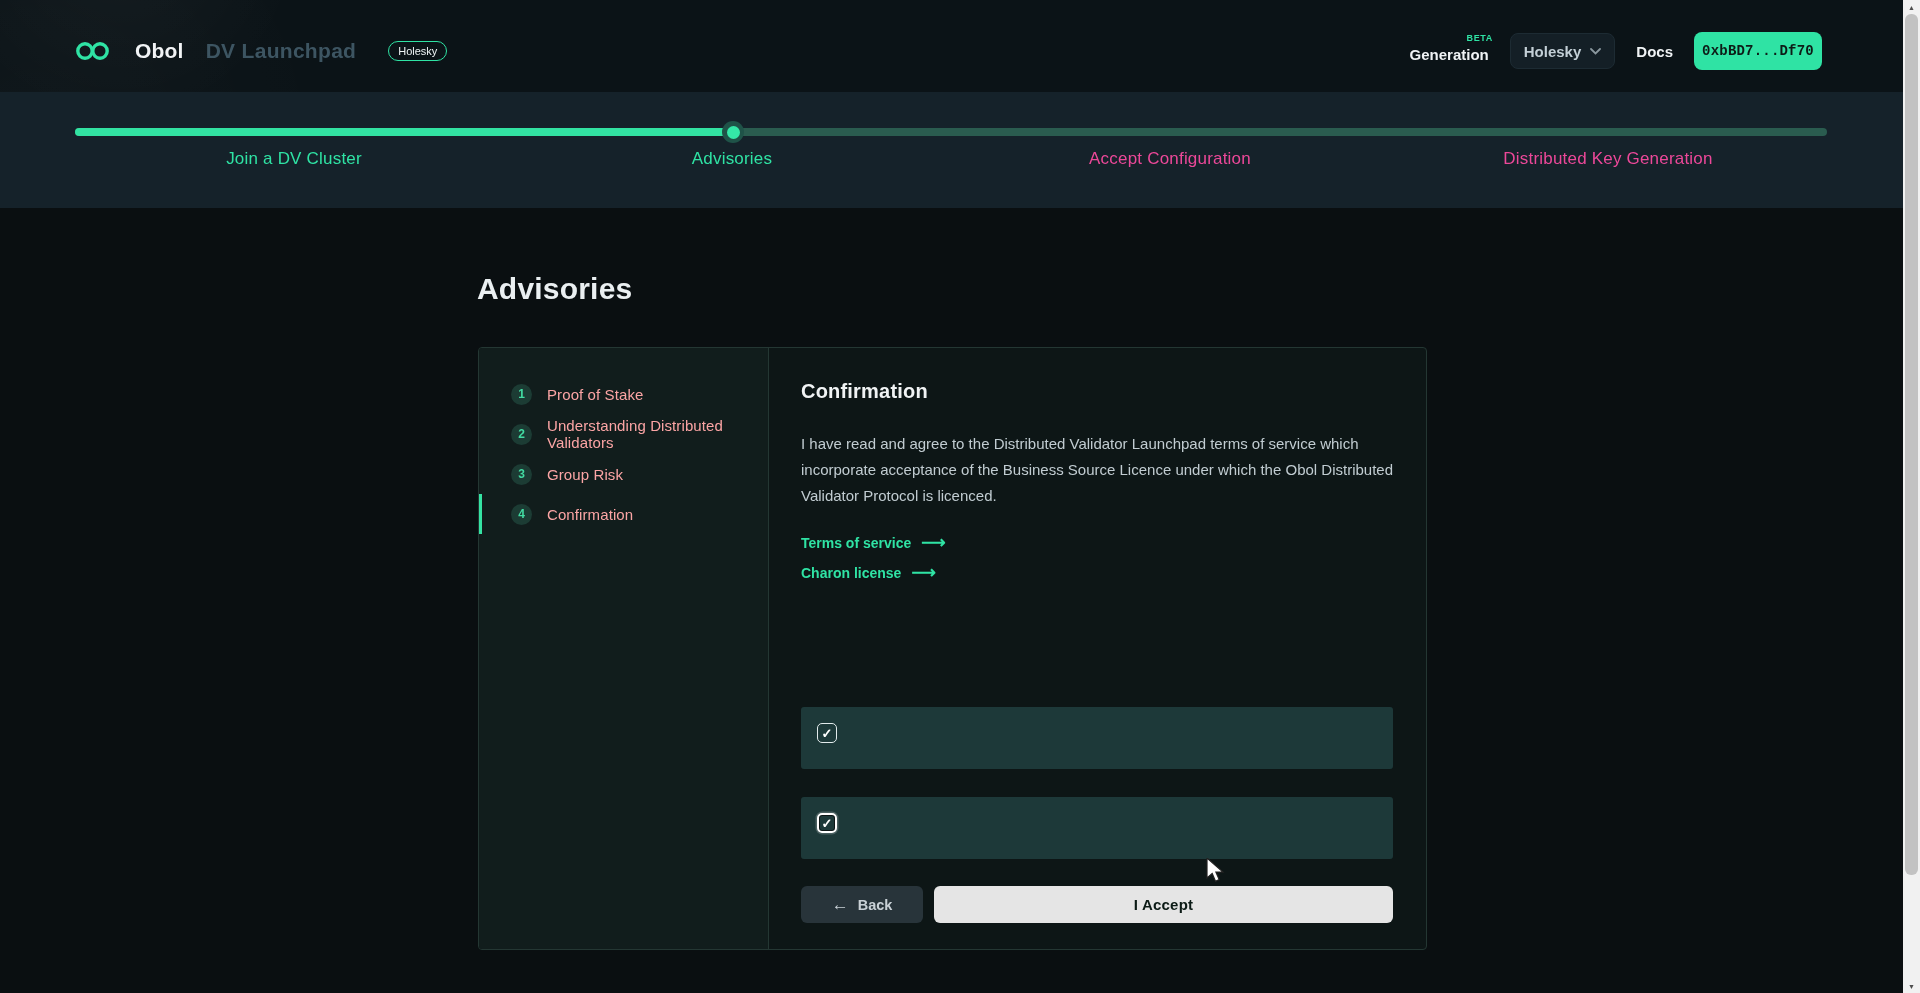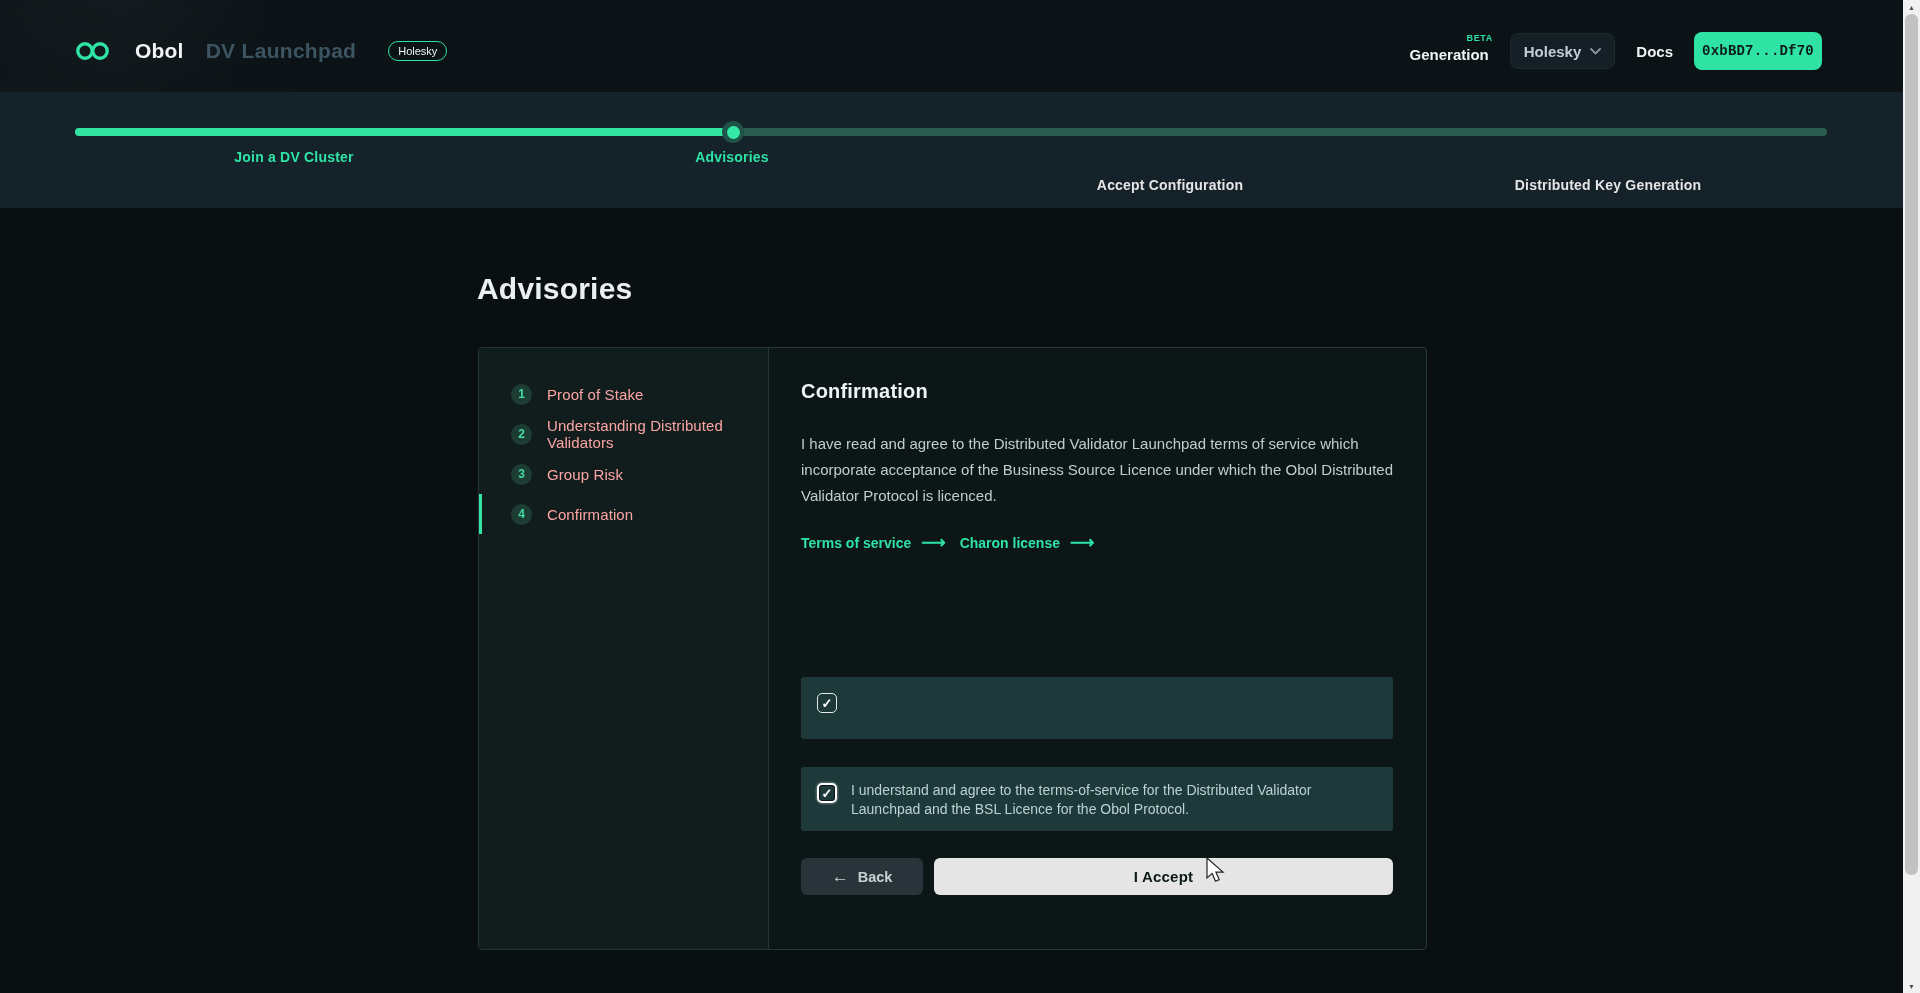--- a/index.html
+++ b/index.html
@@ -50,23 +50,23 @@
   .stepper-track { position:absolute; left:0; top:0; width:100%; height:8px; border-radius:4px; background:#2a5c4f; }
   .stepper-fill { position:absolute; left:0; top:0; height:8px; border-radius:4px; background:#32e3a2; width:658px; }
   .stepper-knob {
     position:absolute; top:-7px; left:647px; width:22px; height:22px; border-radius:50%;
     background:#1f5348; display:flex; align-items:center; justify-content:center;
   }
   .stepper-knob-inner { width:13px; height:13px; border-radius:50%; background:#35e8a8; }
   .stepper-labels {
     position:absolute; left:75px; top:57px; width:1752px; display:flex;
   }
-  .stepper-label { flex:1; text-align:center; font-size:14px; font-weight:bold; letter-spacing:0.2px; }
+  .stepper-label { flex:1; text-align:center; font-size:17px; font-weight:normal; letter-spacing:0.2px; }
   .stepper-label.done, .stepper-label.current { color:#2fe3a4; }
-  .stepper-label.upcoming { color:#e5e5e5;margin-top:28px; }
+  .stepper-label.upcoming { color:#ec4899; }
   
   .page-title { position:absolute; left:477px; top:272px; font-size:30px; font-weight:bold; color:#eaeff1; letter-spacing:0.2px; }
   .advisory-card {
     position:absolute; left:478px; top:347px; width:949px; height:603px;
     border:1px solid #243733; border-radius:4px; display:flex; background:#0d1616;
   }
   .advisory-sidebar {
     width:295px; background:#111d1c; border-right:1px solid #243733;
     padding-top:26px; position:relative; border-radius:3px 0 0 3px;
   }
@@ -77,21 +77,21 @@
   .advisory-item.active .active-bar { display:block; }
   .step-circle {
     width:21px; height:21px; border-radius:50%; background:#1c3c34;
     display:flex; align-items:center; justify-content:center;
     font-size:12px; font-weight:bold; color:#42dba2; flex:0 0 auto;
   }
   .advisory-item-label { font-size:15px; color:#fca5a5; letter-spacing:0.1px; }
   .advisory-content { flex:1; padding:32px 33px 0 32px; display:flex; flex-direction:column; }
   .panel-heading { font-size:20px; font-weight:bold; color:#f0f3f4; letter-spacing:0.2px; }
   .panel-body { margin-top:28px; width:592px; font-size:15px; line-height:26px; color:#c1ccd1; }
-  .panel-links { margin-top:26px; display:flex; flex-direction:row; gap:14px; }
+  .panel-links { margin-top:26px; display:flex; flex-direction:column; gap:14px; }
   .panel-link { display:flex; align-items:center; gap:10px; font-size:14px; font-weight:bold; color:#2fe3a4; text-decoration:none; }
   .link-arrow { font-size:17px; font-weight:bold; color:#2fe3a4; line-height:14px; }
   .checkbox-row {
     background:#1d3939; border-radius:3px; display:flex; align-items:flex-start;
     padding:12px 26px 12px 16px; min-height:62px;
   }
   .checkbox-row.first { margin-top:126px; }
   .checkbox-row.second { margin-top:28px; }
   .checkbox-box {
     width:20px; height:20px; border:1.5px solid #e2ebec; border-radius:5px;
@@ -215,21 +215,20 @@
     <div class="checkbox-row first">
       <span class="checkbox-box">
         <span class="checkmark">✓</span>
       </span>
     </div>
 
     <div class="checkbox-row second">
       <span class="checkbox-box focused">
         <span class="checkmark">✓</span>
       </span>
-      <span class="checkbox-label">I understand and agree to the terms-of-service for the Distributed Validator Launchpad and the BSL Licence for the Obol Protocol.</span>
     </div>
 
     <div class="button-row">
       <button class="back-button">
         <span class="back-arrow">←</span>
         <span>Back</span>
       </button>
       <button class="accept-button">I Accept</button>
     </div>
   </div>

